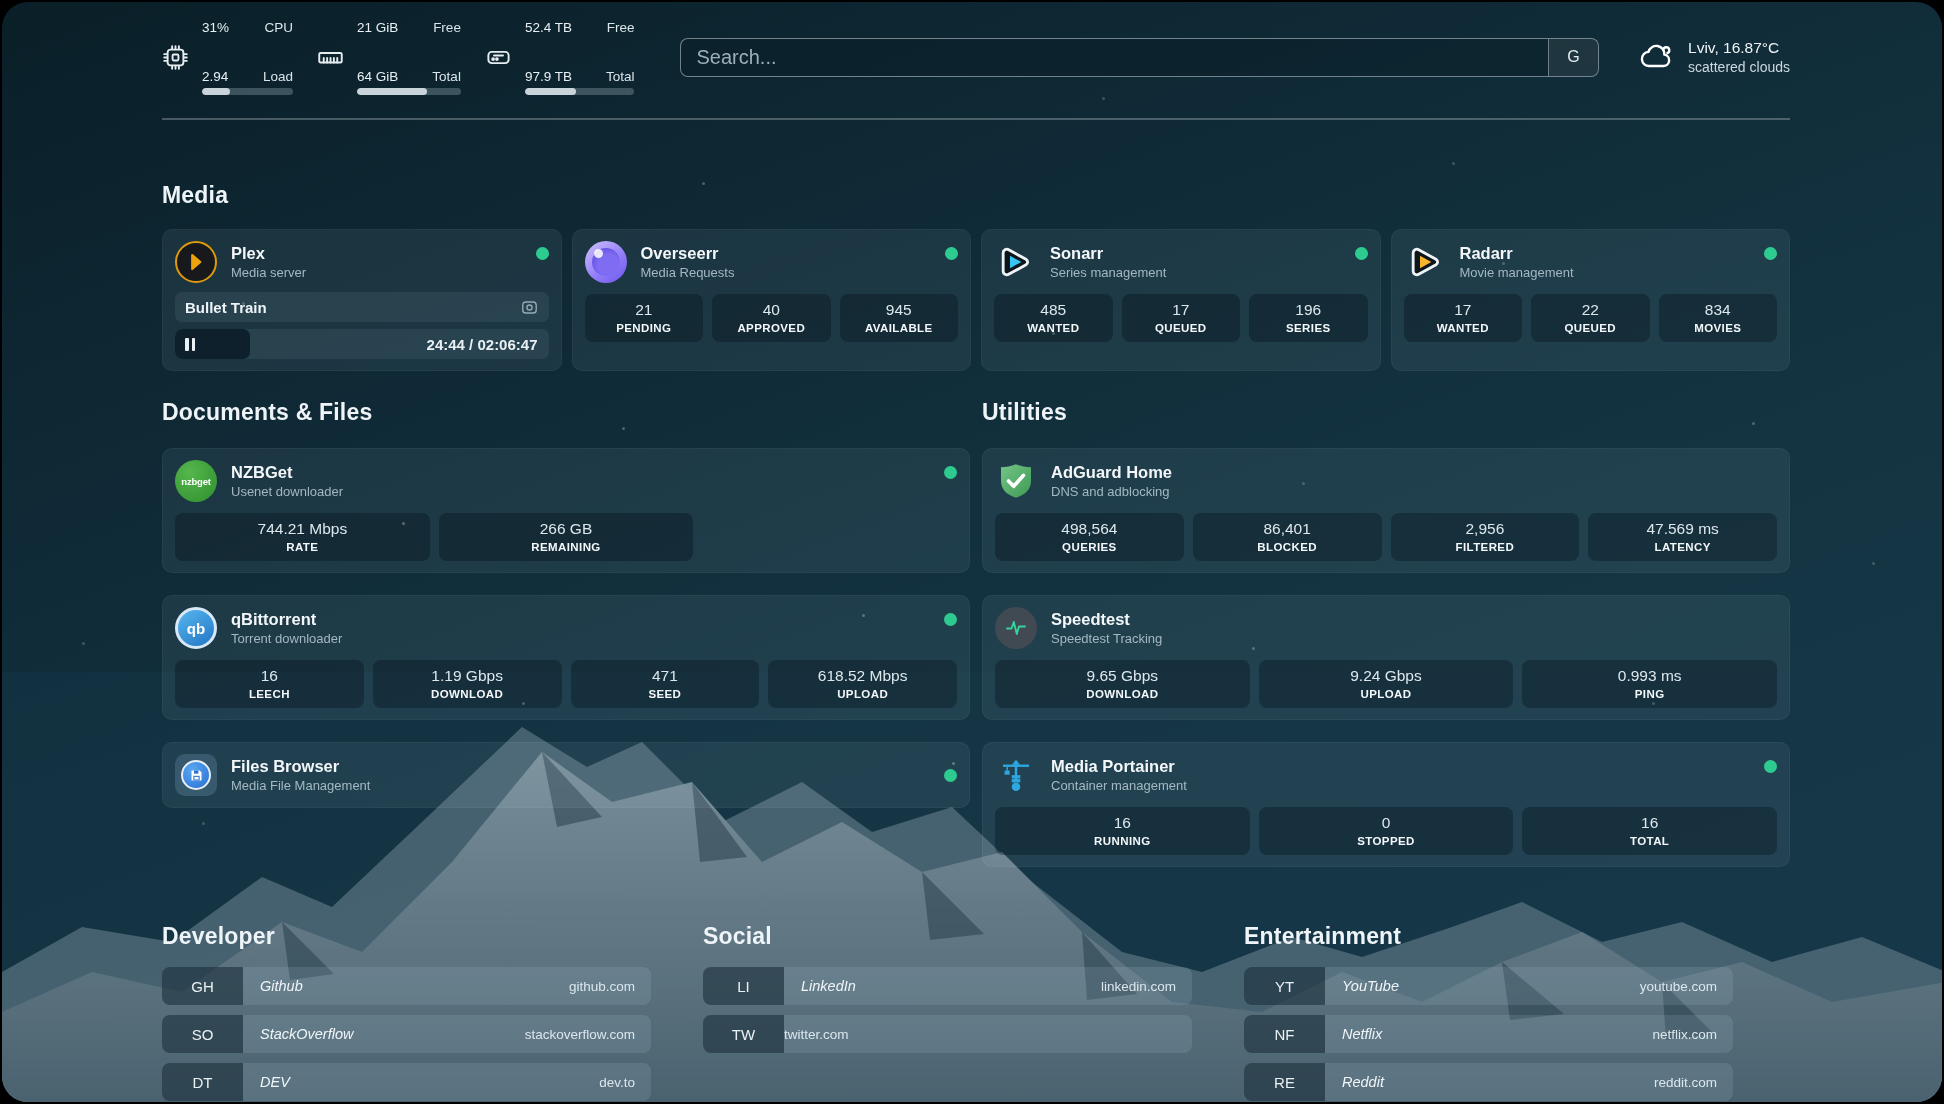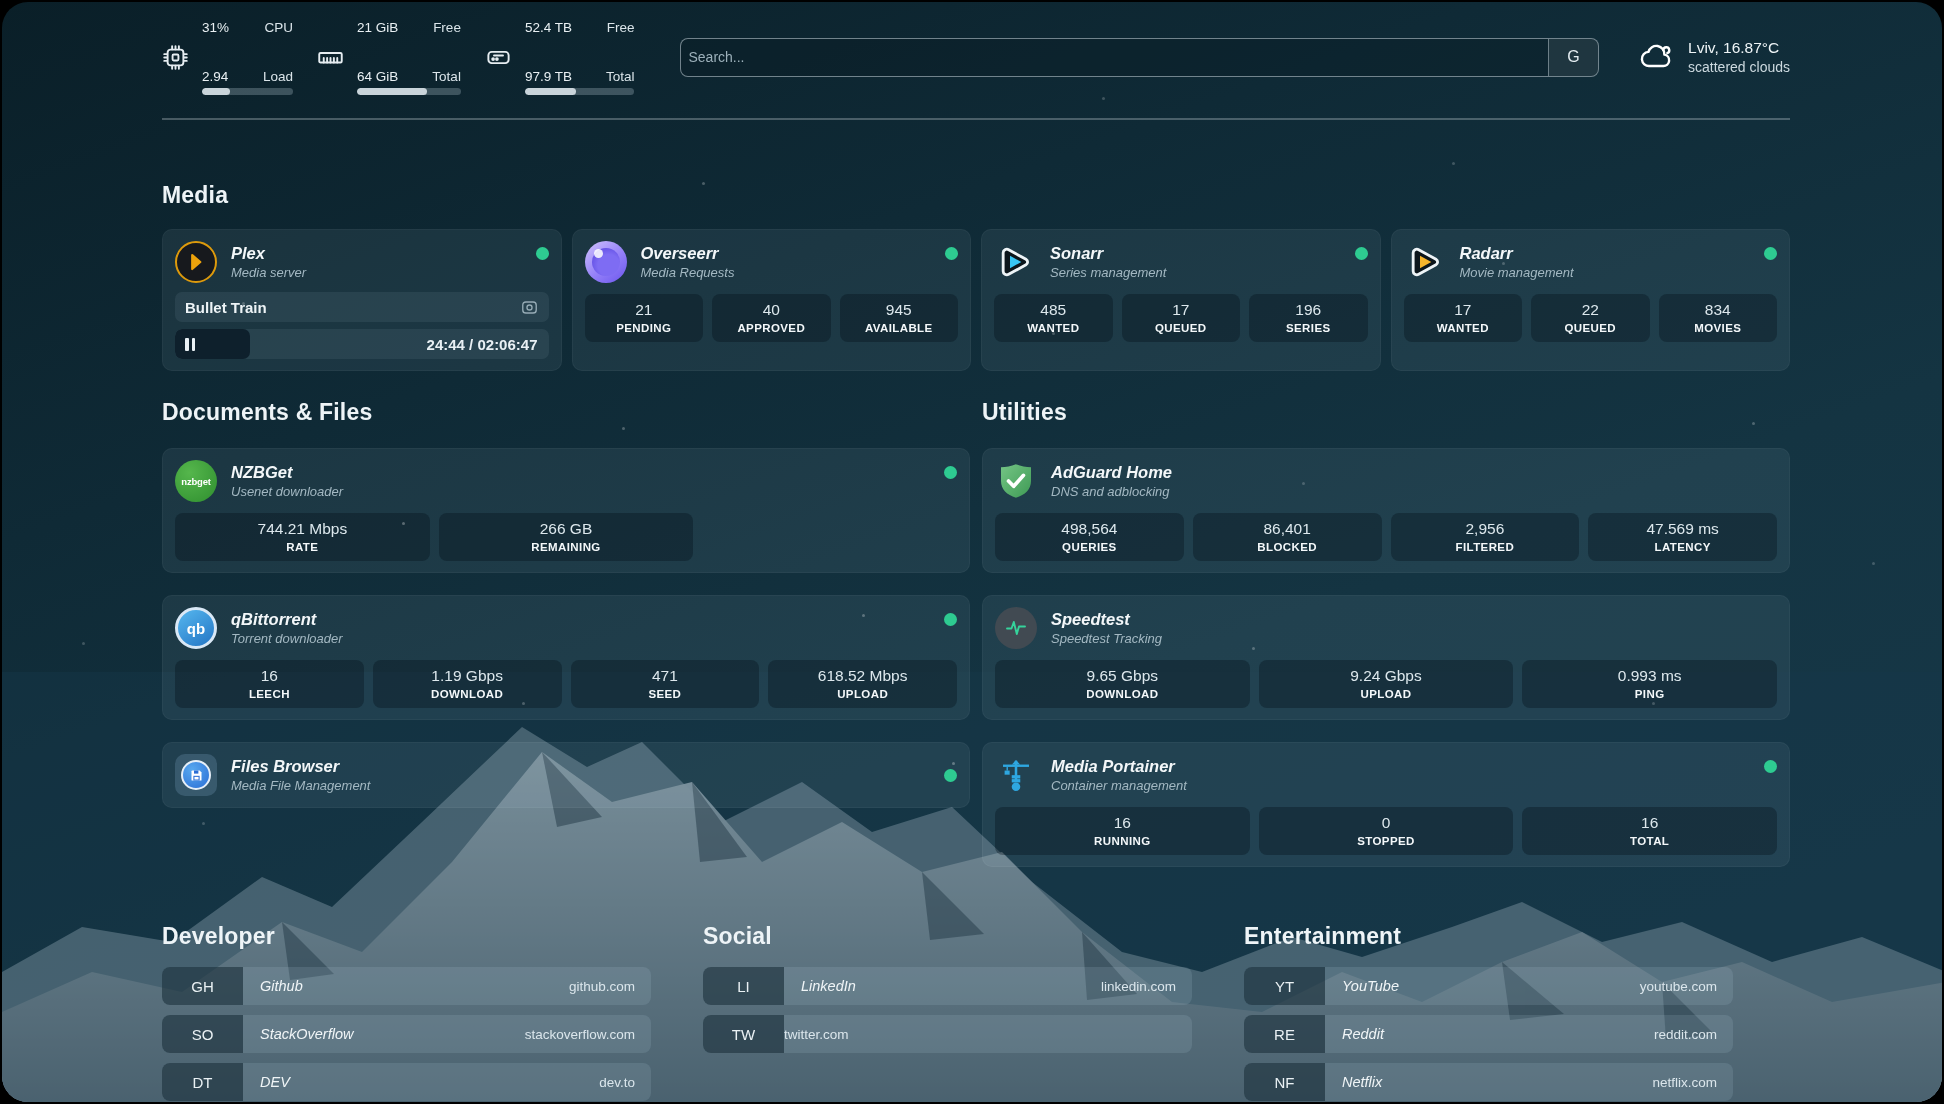--- a/index.html
+++ b/index.html
@@ -24,40 +24,40 @@
   .res{display:flex;gap:13px;align-items:center;}
   .res-icon{width:27px;height:27px;flex:none;color:#e6edf1;}
   .res-body{position:relative;padding-bottom:11px;}
   .res-grid{display:grid;grid-template-columns:auto auto;column-gap:20px;row-gap:1px;gap:34px;}
   .res-v{font-size:13.5px;color:#e9f0f3;}
   .res-l{font-size:13.5px;color:#dbe5ea;text-align:right;}
   .res-bar{position:absolute;left:0;right:0;bottom:0;height:7px;border-radius:4px;background:rgba(190,210,220,.28);overflow:hidden;}
   .res-fill{height:100%;border-radius:4px;background:#c9d4da;}
   .search-wrap{flex:1;margin:0 40px 0 46px;height:37px;border:1px solid rgba(226,238,244,.48);border-radius:8px;
     background:rgba(9,26,35,.35);display:flex;align-items:stretch;overflow:hidden;}
-  .search-wrap input{flex:1;background:transparent;border:none;outline:none;color:#e8f0f3;font-size:14px;
-    padding:0 7px;font-family:inherit;}
+  .search-wrap input{flex:1;background:transparent;border:none;outline:none;color:#e8f0f3;font-size:20px;
+    padding:0 15px;font-family:inherit;}
   .search-wrap input::placeholder{color:#9cb0ba;}
   .g-btn{width:50px;border:none;border-left:1px solid rgba(226,238,244,.4);background:rgba(255,255,255,.08);
     color:#e4edf1;font-size:16px;cursor:pointer;font-family:inherit;}
   .weather{display:flex;align-items:center;gap:13px;}
   .weather-icon{width:36px;height:36px;color:#fff;}
   .weather-t1{font-size:15.5px;color:#eef4f6;}
   .weather-t2{font-size:14px;color:#ccd9df;margin-top:2px;}
   .divider{margin-top:32px;border-top:2px solid rgba(235,245,248,.27);}
 
   
   .section-title{font-size:23px;font-weight:600;color:#eef4f7;letter-spacing:.2px;}
   .media-title{margin-top:62px;}
   .media-row{margin-top:20px;display:grid;grid-template-columns:repeat(4,1fr);gap:10px;}
   .card{background:rgba(198,226,238,.075);border:1px solid rgba(255,255,255,.04);border-radius:10px;
     padding:11px 12px;box-sizing:border-box;cursor:pointer;}
   .card-head{display:flex;align-items:center;gap:14px;}
   .svc-icon{width:42px;height:42px;flex:none;border-radius:50%;display:flex;align-items:center;justify-content:center;position:relative;}
-  .svc-meta{flex:1;min-width:0;font-style:italic;}
+  .svc-meta{flex:1;min-width:0;}
   .svc-name{font-size:16.5px;font-weight:600;color:#f3f7f9;}
   .svc-sub{font-size:13px;color:#a3b8c2;margin-top:2px;}
   .dot{width:13px;height:13px;border-radius:50%;background:#2ecb91;flex:none;align-self:flex-start;margin-top:6px;}
   .dot.mid{align-self:center;margin-top:0;}
   .stats{margin-top:11px;display:grid;grid-template-columns:repeat(3,1fr);gap:9px;}
   .stats.cols4{grid-template-columns:repeat(4,1fr);}
   .stat{background:rgba(4,16,24,.34);border-radius:8px;padding:7px 4px 8px;text-align:center;}
   .stat-v{font-size:15.5px;color:#dde8ed;}
   .stat-l{font-size:11.5px;font-weight:700;color:#f4f8fa;margin-top:3px;letter-spacing:.4px;}
 
@@ -565,27 +565,27 @@
 
       <div>
         <div class="section-title">Entertainment</div>
         <div class="bm-rows">
           <div class="bm-row">
             <span class="bm-abbr">YT</span>
             <span class="bm-name">YouTube</span>
             <span class="bm-url">youtube.com</span>
           </div>
           <div class="bm-row">
+            <span class="bm-abbr">NF</span>
+            <span class="bm-name">Netflix</span>
+            <span class="bm-url">netflix.com</span>
+          </div>
+          <div class="bm-row">
             <span class="bm-abbr">RE</span>
             <span class="bm-name">Reddit</span>
             <span class="bm-url">reddit.com</span>
           </div>
-          <div class="bm-row">
-            <span class="bm-abbr">NF</span>
-            <span class="bm-name">Netflix</span>
-            <span class="bm-url">netflix.com</span>
-          </div>
         </div>
       </div>
     </div>
 
   </div>
 </div>
 
 </body></html>

